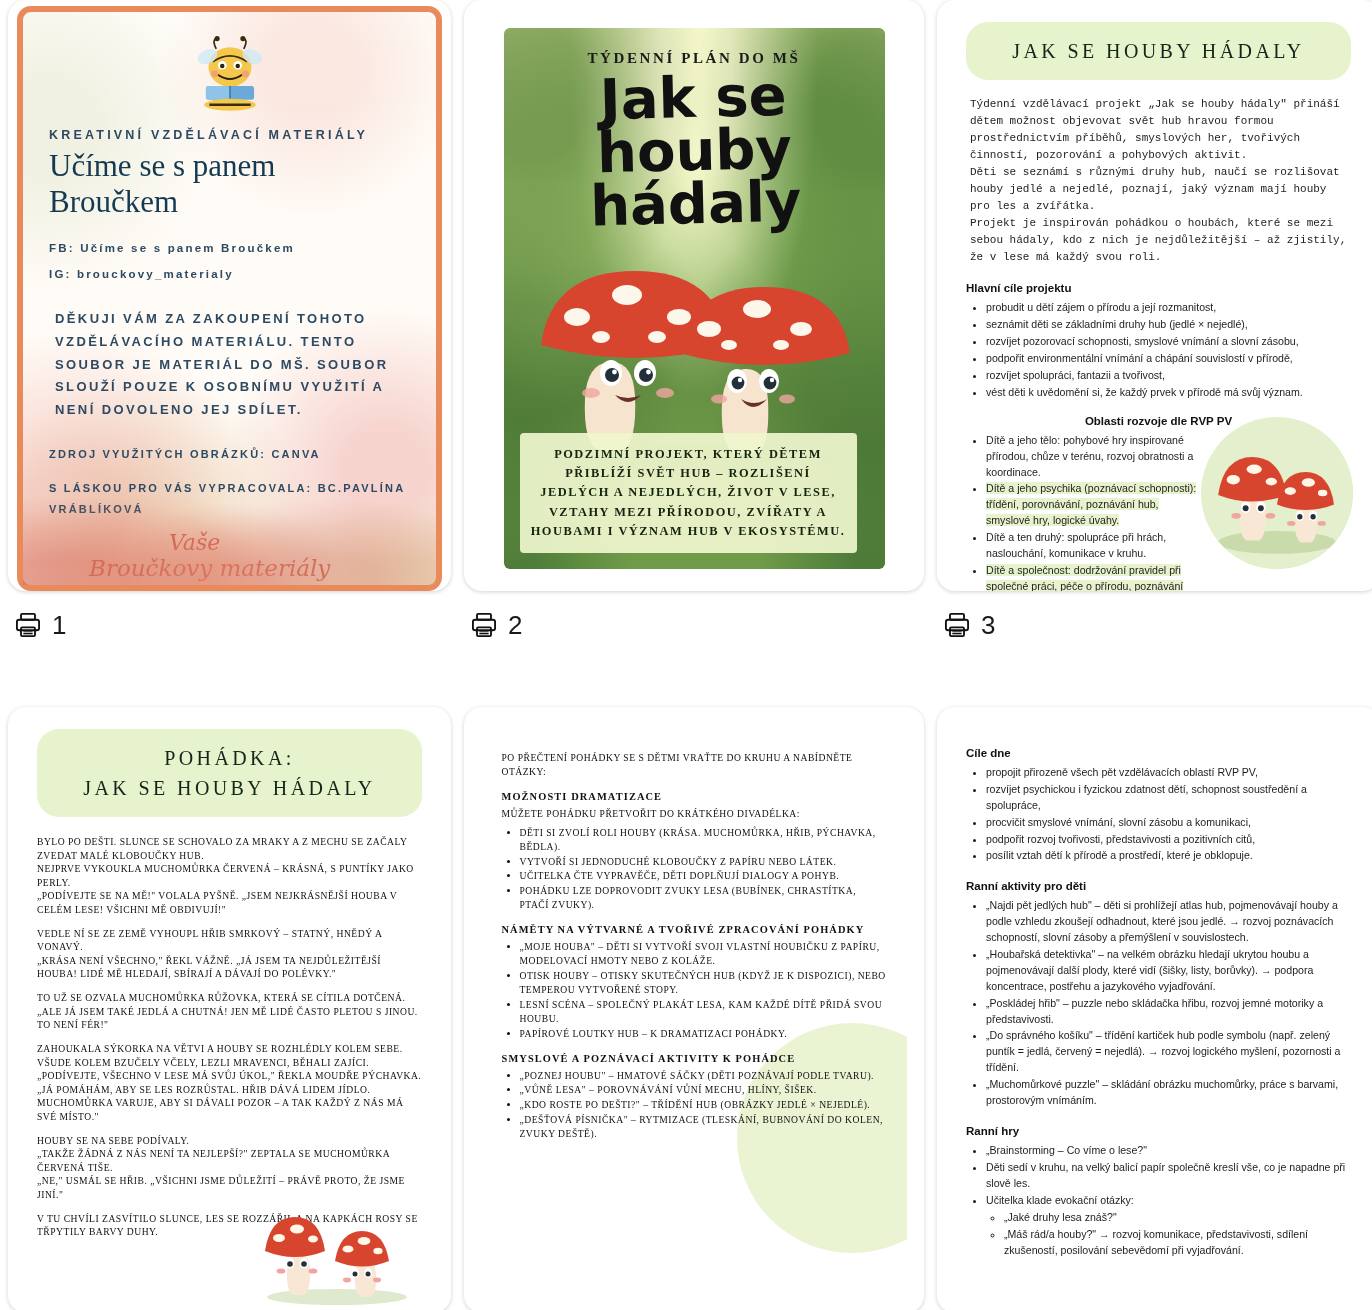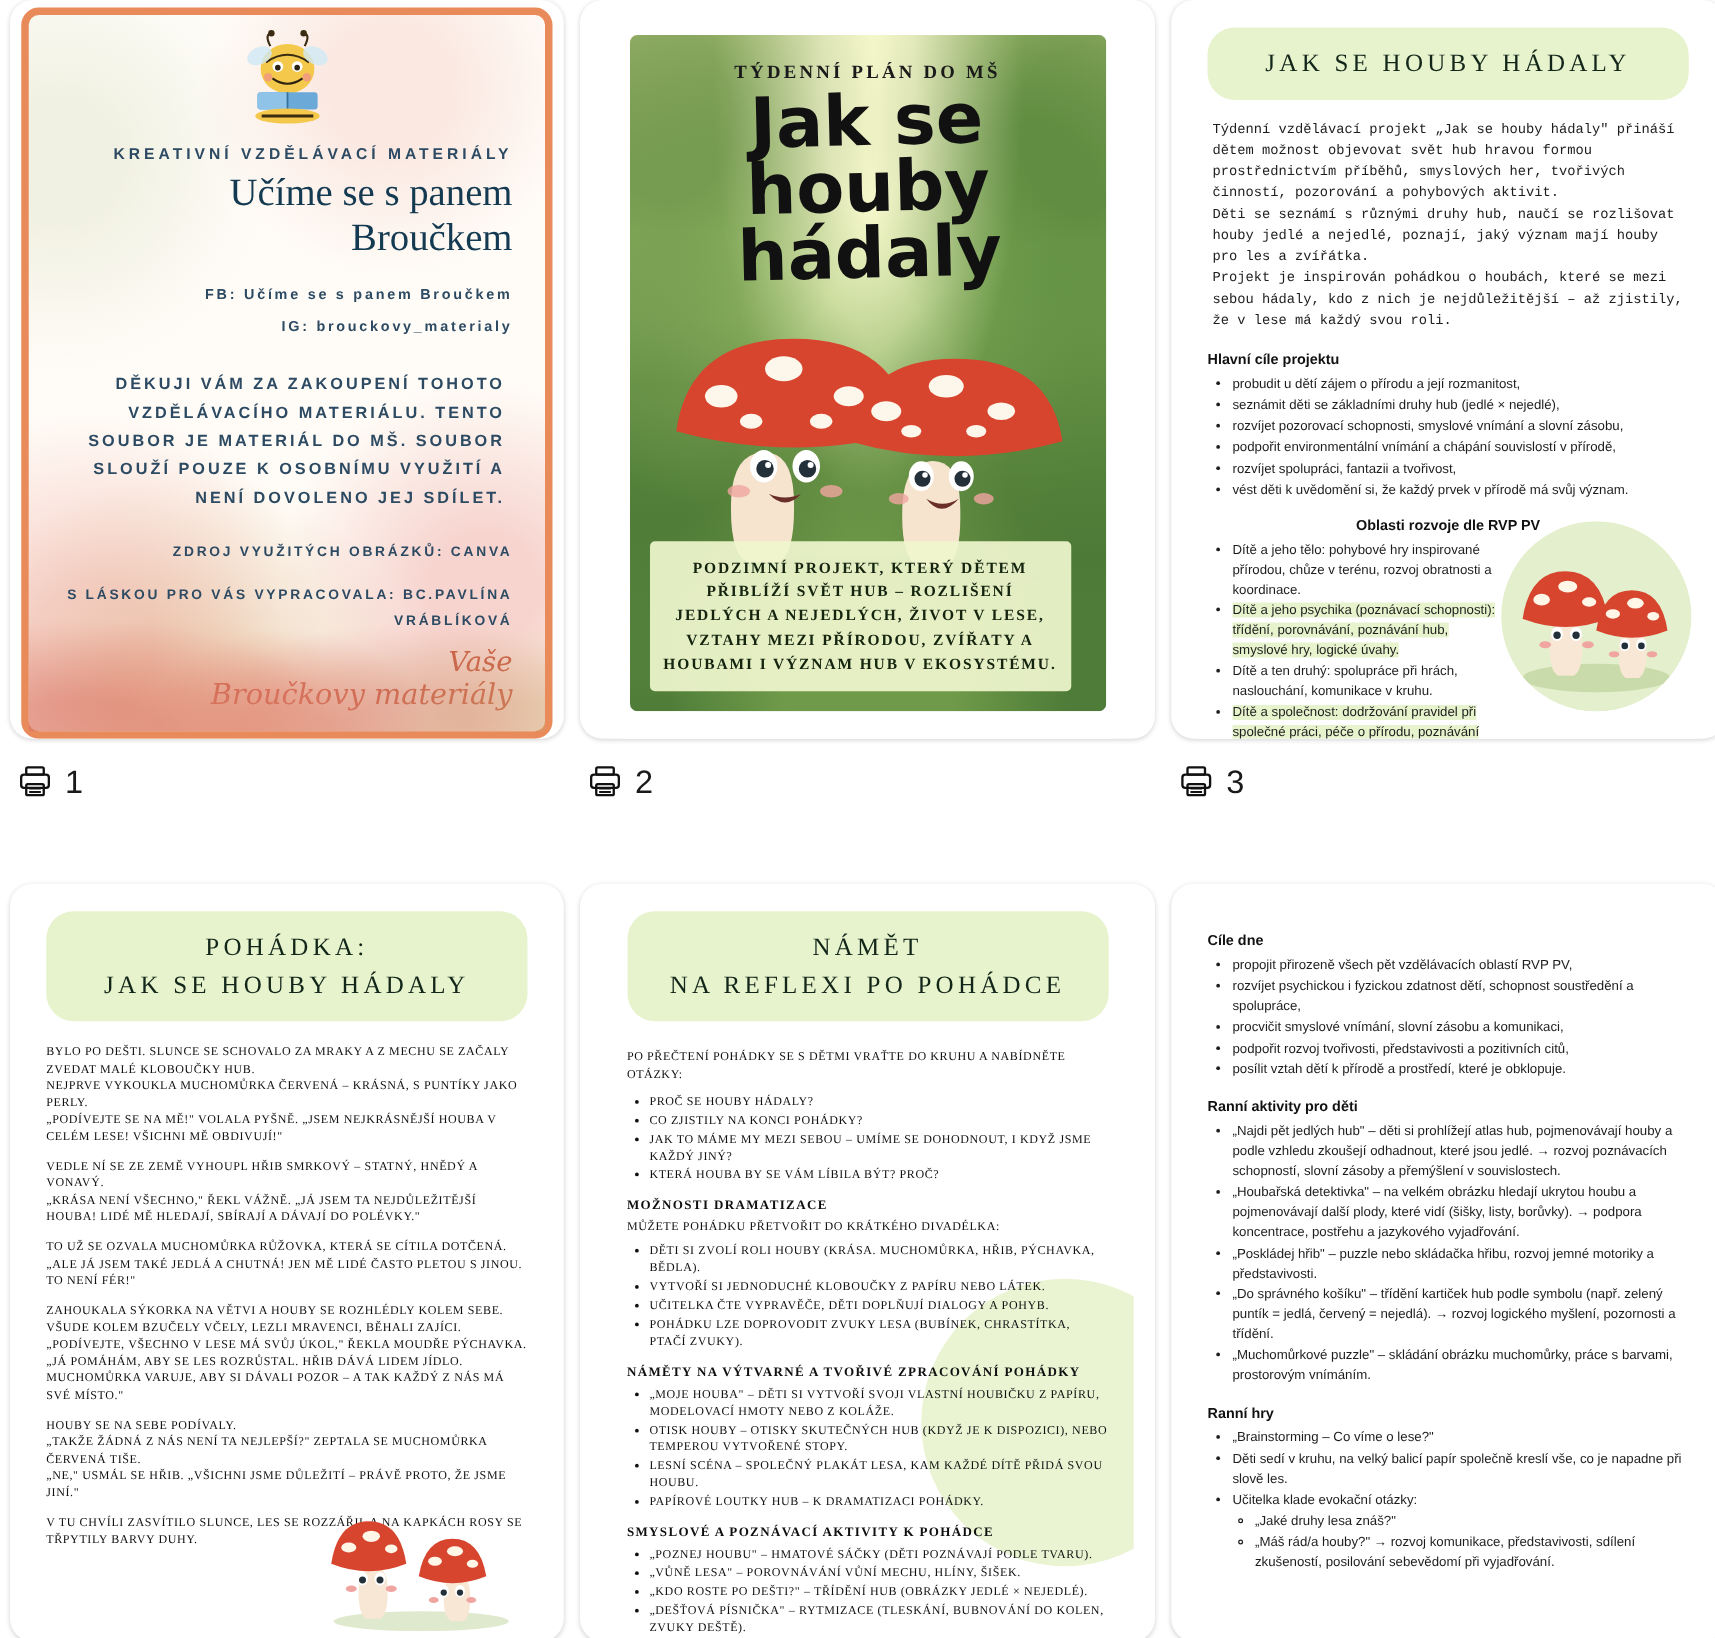--- a/index.html
+++ b/index.html
@@ -48,22 +48,22 @@
     border: 6px solid #e98a5a;
     border-radius: 14px;
     background:
       radial-gradient(circle at 12% 88%, rgba(230,120,110,0.30) 0 8%, rgba(255,255,255,0) 30%),
       radial-gradient(circle at 88% 80%, rgba(225,110,105,0.28) 0 7%, rgba(255,255,255,0) 28%),
       radial-gradient(circle at 30% 96%, rgba(200,170,90,0.25) 0 10%, rgba(255,255,255,0) 30%),
       radial-gradient(circle at 70% 10%, rgba(232,150,130,0.20) 0 8%, rgba(255,255,255,0) 26%),
       radial-gradient(circle at 6% 20%, rgba(190,200,150,0.22) 0 8%, rgba(255,255,255,0) 28%),
       linear-gradient(#fffdf9, #fffaf4);
     position: relative;
-    text-align: right;
-    padding: 2px 26px;
+    text-align: left;
+    padding: 14px 26px;
   }
   .p1::after{
     content:"";
     position:absolute; left:0; right:0; bottom:0; height:150px;
     background:
       radial-gradient(ellipse at 10% 100%, rgba(214,105,95,0.45) 0 12%, rgba(255,255,255,0) 42%),
       radial-gradient(ellipse at 28% 92%, rgba(232,160,120,0.35) 0 10%, rgba(255,255,255,0) 40%),
       radial-gradient(ellipse at 50% 104%, rgba(225,120,110,0.40) 0 12%, rgba(255,255,255,0) 40%),
       radial-gradient(ellipse at 74% 96%, rgba(215,110,100,0.35) 0 11%, rgba(255,255,255,0) 40%),
       radial-gradient(ellipse at 94% 100%, rgba(200,190,110,0.35) 0 11%, rgba(255,255,255,0) 40%);
@@ -475,33 +475,23 @@
         </svg>
       </div>
     </div>
 
   </div>
 
   <div class="cell" style="margin-top:60px">
     <div class="page">
       <div class="doc tall p5">
         <div class="blob" style="right:-60px; top:310px; width:230px; height:230px;"></div>
-        <div class="banner z">
-          <div>NÁMĚT</div>
-          <div>NA REFLEXI PO POHÁDCE</div>
-        </div>
 
         <div class="z" style="margin-top:22px">
           <p style="margin:0 0 8px 0">PO PŘEČTENÍ POHÁDKY SE S DĚTMI VRAŤTE DO KRUHU A NABÍDNĚTE OTÁZKY:</p>
-          <ul>
-            <li>PROČ SE HOUBY HÁDALY?</li>
-            <li>CO ZJISTILY NA KONCI POHÁDKY?</li>
-            <li>JAK TO MÁME MY MEZI SEBOU – UMÍME SE DOHODNOUT, I KDYŽ JSME KAŽDÝ JINÝ?</li>
-            <li>KTERÁ HOUBA BY SE VÁM LÍBILA BÝT? PROČ?</li>
-          </ul>
 
           <div class="h">MOŽNOSTI DRAMATIZACE</div>
           <p style="margin:0 0 5px 0">MŮŽETE POHÁDKU PŘETVOŘIT DO KRÁTKÉHO DIVADÉLKA:</p>
           <ul>
             <li>DĚTI SI ZVOLÍ ROLI HOUBY (KRÁSA. MUCHOMŮRKA, HŘIB, PÝCHAVKA, BĚDLA).</li>
             <li>VYTVOŘÍ SI JEDNODUCHÉ KLOBOUČKY Z PAPÍRU NEBO LÁTEK.</li>
             <li>UČITELKA ČTE VYPRAVĚČE, DĚTI DOPLŇUJÍ DIALOGY A POHYB.</li>
             <li>POHÁDKU LZE DOPROVODIT ZVUKY LESA (BUBÍNEK, CHRASTÍTKA, PTAČÍ ZVUKY).</li>
           </ul>
 

